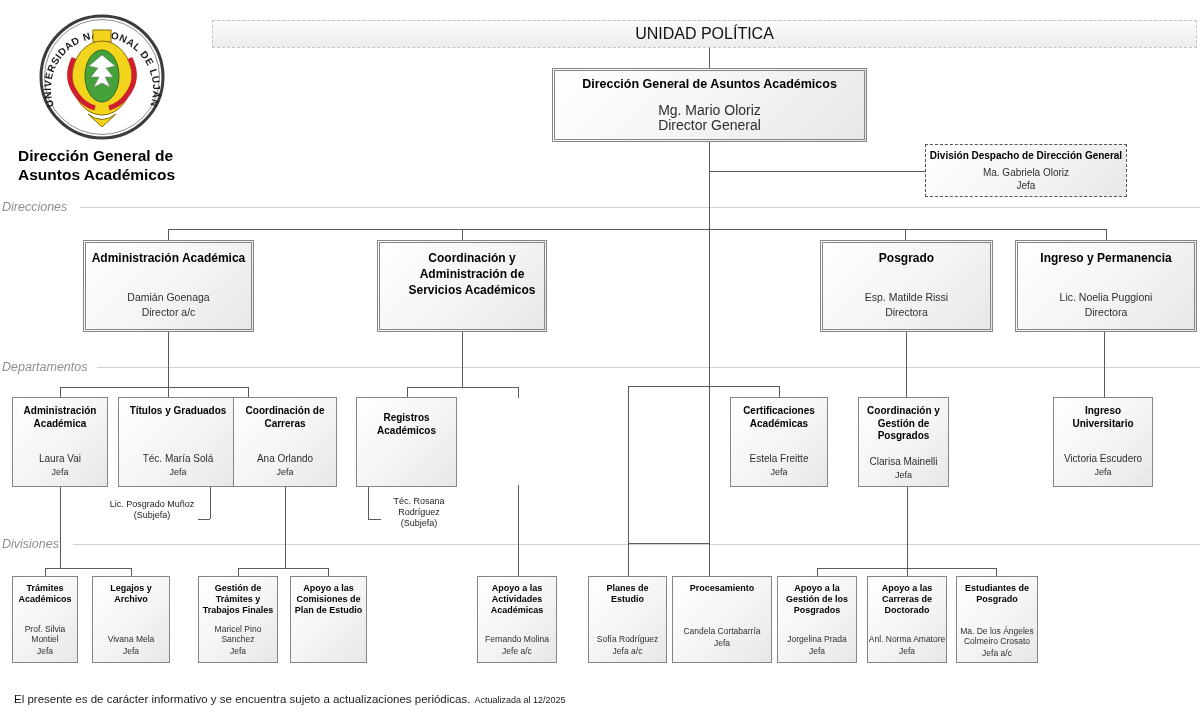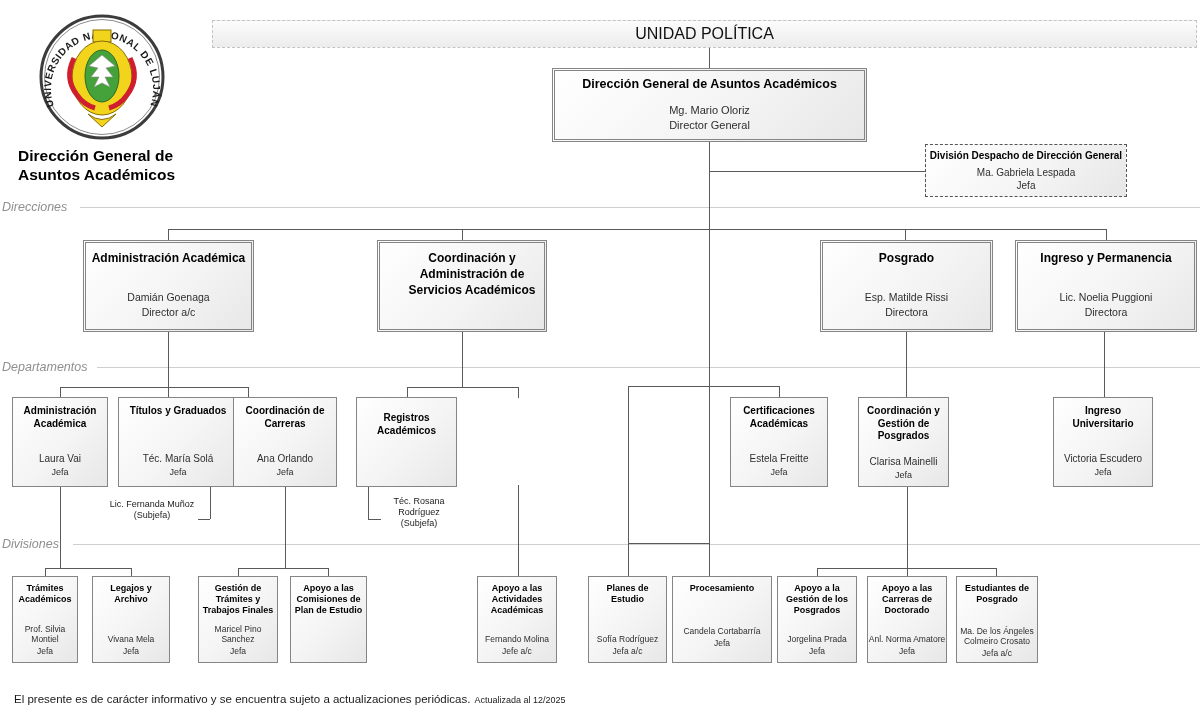--- a/index.html
+++ b/index.html
@@ -21,21 +21,21 @@
   .vc .title{margin:auto 3px;padding-left:20px;}
   .person{margin-top:auto;color:#2e2e2e;}
   .person .role{margin-top:1px;}
   
   .banner{position:absolute;left:212px;top:20px;width:985px;height:28px;box-sizing:border-box;
           border:1px dashed #c4c4c4;background:linear-gradient(#fcfcfc,#ececec);
           display:flex;align-items:center;justify-content:center;font-size:16px;color:#111;}
   
   .main-box{left:552px;top:68px;width:315px;height:74px;}
   .main-box .title{font-size:12.5px;margin-top:8px;}
-  .main-box .person{font-size:11px;margin-bottom:9px;line-height:14px;}
+  .main-box .person{font-size:14px;margin-bottom:9px;line-height:14px;}
   
   .despacho{left:925px;top:144px;width:202px;height:53px;}
   .despacho .title{font-size:10px;margin-top:5px;}
   .despacho .person{font-size:10px;margin-bottom:4px;line-height:12px;}
   
   .dir{top:240px;height:92px;}
   .dir .title{font-size:12px;line-height:16px;margin-top:9px;}
   .dir .person{font-size:10.5px;line-height:14px;margin-bottom:12px;text-align:center;}
   
   .dep{top:397px;height:90px;}
@@ -142,21 +142,21 @@
     <div class="title">Dirección General de Asuntos Académicos</div>
     <div class="person">
       <div>Mg. Mario Oloriz</div>
       <div class="role">Director General</div>
     </div>
   </div>
 
   <div class="obox dash despacho">
     <div class="title">División Despacho de Dirección General</div>
     <div class="person">
-      <div>Ma. Gabriela Lespada</div>
+      <div>Ma. Gabriela Oloriz</div>
       <div class="role">Jefa</div>
     </div>
   </div>
 
   <div class="obox dbl dir" style="left:83px;width:171px">
     <div class="title">Administración Académica</div>
     <div class="person">
       <div>Damián Goenaga</div>
       <div class="role">Director a/c</div>
     </div>
@@ -218,21 +218,21 @@
     </div>
   </div>
   <div class="obox dep" style="left:1053px;width:100px">
     <div class="title">Ingreso Universitario</div>
     <div class="person">
       <div>Victoria Escudero</div>
       <div class="role">Jefa</div>
     </div>
   </div>
 
-  <div class="subnote" style="left:107px;top:499px;width:90px">Lic. Fernanda Muñoz (Subjefa)</div>
+  <div class="subnote" style="left:107px;top:499px;width:90px">Lic. Posgrado Muñoz (Subjefa)</div>
   <div class="subnote" style="left:383px;top:496px;width:72px">Téc. Rosana Rodríguez (Subjefa)</div>
 
   <div class="obox divb" style="left:12px;width:66px">
     <div class="title">Trámites Académicos</div>
     <div class="person">
       <div>Prof. Silvia Montiel</div>
       <div class="role">Jefa</div>
     </div>
   </div>
   <div class="obox divb" style="left:92px;width:78px">

